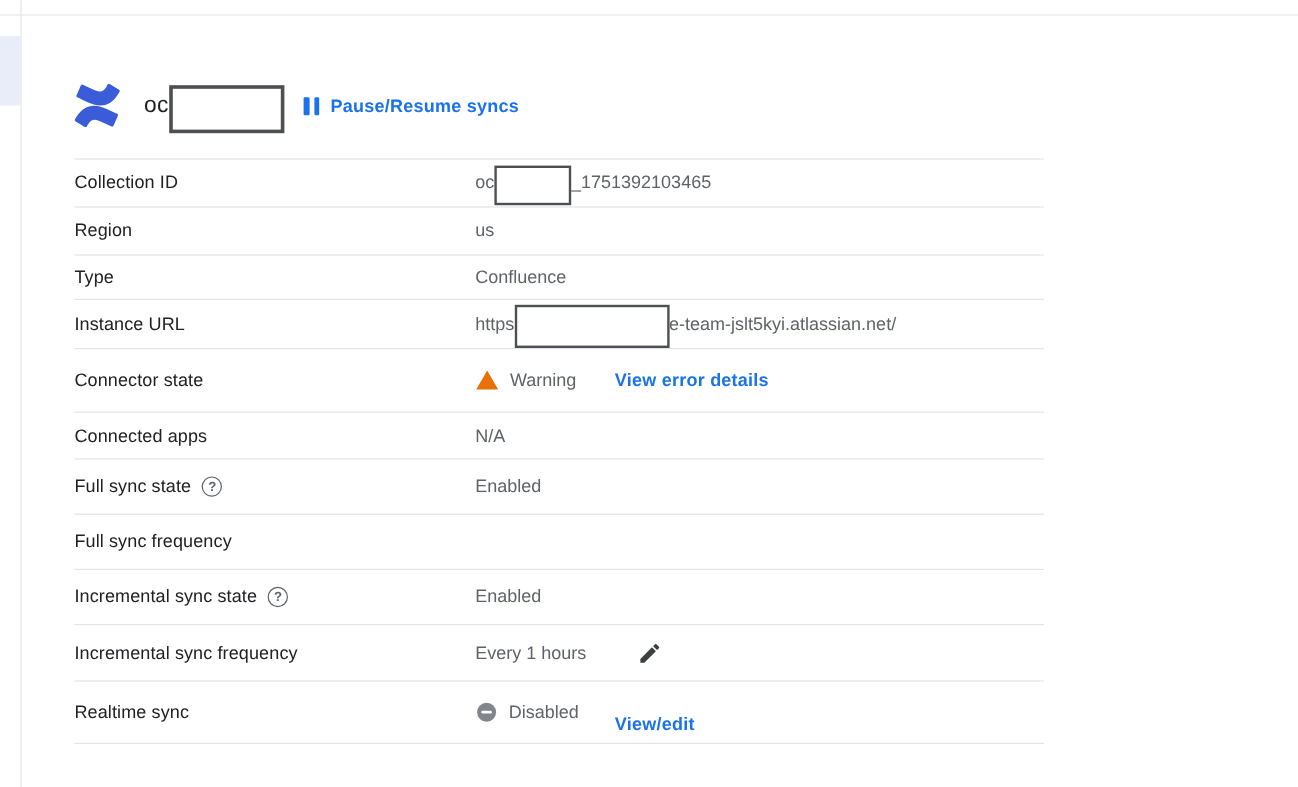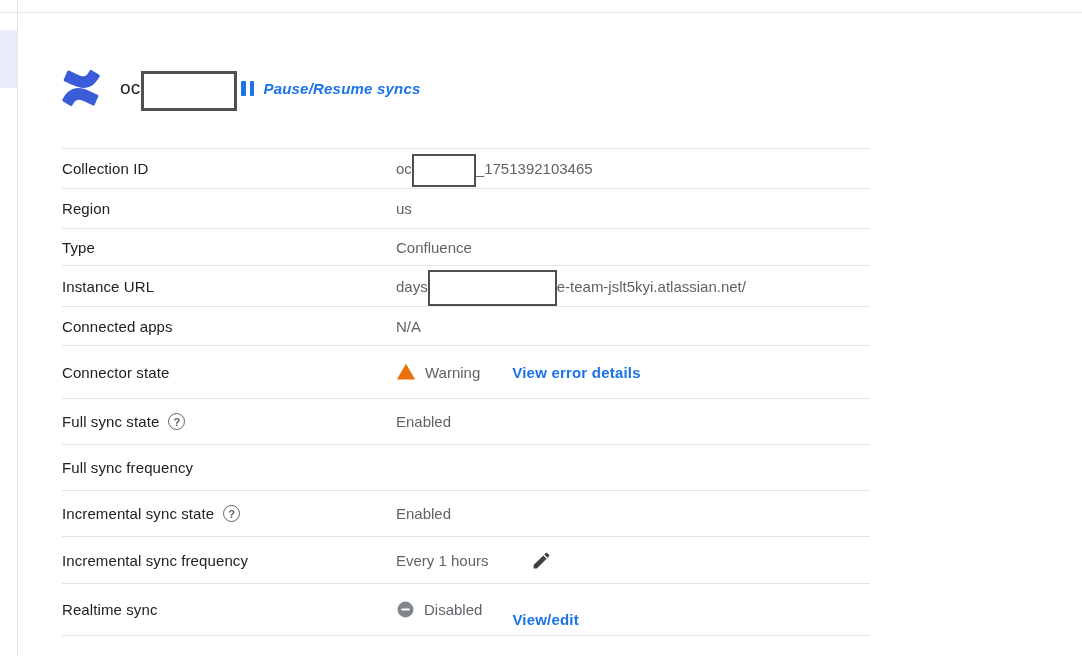--- a/index.html
+++ b/index.html
@@ -8,27 +8,27 @@
   .hline { position:absolute; left:0; top:12px; width:1082px; height:1px; background:#e7e8ea; }
   .vline { position:absolute; left:17px; top:0; width:1px; height:656px; background:#e4e5e7; }
   .nav-highlight { position:absolute; left:0; top:30px; width:17px; height:58px; background:#e9edf9; }
 
   
   .header { position:absolute; left:62px; top:68px; display:flex; align-items:center; }
   .logo { width:38px; height:36px; flex:0 0 auto; }
   .title { margin-left:20px; font-size:19px; color:#202124; letter-spacing:.2px; }
   .redact { background:#ffffff; border:3px solid #4d4f52; }
   .redact-title { width:96px; height:40px; margin-left:1px; position:relative; top:3px; }
-  .pause-btn { display:flex; align-items:center; margin-left:4px; cursor:pointer;font-style:italic; }
+  .pause-btn { display:flex; align-items:center; margin-left:16px; cursor:pointer; }
   .pause-glyph { display:flex; gap:4px; margin-right:9px; }
   .pause-glyph i { display:block; width:4.5px; height:15px; background:#1a73e8; border-radius:1px; }
   .pause-label { color:#1a73e8; font-size:15px; font-weight:bold; letter-spacing:.2px; }
 
   
-  .kvtable { position:absolute; left:62px; top:148px; width:808px; border-top:1px solid #e2e4e7; }
+  .kvtable { position:absolute; left:62px; top:132px; width:808px; border-top:1px solid #e2e4e7; }
   .row { display:flex; align-items:center; border-bottom:1px solid #e2e4e7; }
   .r0{height:40px}.r1{height:37px}.r2{height:40px}.r3{height:41px}.r4{height:39px}
   .r5{height:53px}.r6{height:46px}.r7{height:46px}.r8{height:46px}.r9{height:47px}.r10{height:52px}
   .label-cell { width:334px; flex:0 0 auto; display:flex; align-items:center;
                 font-size:15px; color:#202124; letter-spacing:.1px; }
   .value-cell { display:flex; align-items:center; font-size:15px; color:#5f6368; }
   .help { width:17px; height:17px; border:1.5px solid #5f6368; border-radius:50%;
           margin-left:9px; display:flex; align-items:center; justify-content:center;
           font-size:11px; color:#5f6368; font-weight:bold; cursor:pointer; }
   .redact-val-sm { width:64px; height:33px; border-width:2.5px; position:relative; top:2px; }
@@ -83,42 +83,42 @@
   </div>
 
   <div class="row r1">
     <span class="label-cell">Type</span>
     <span class="value-cell">Confluence</span>
   </div>
 
   <div class="row r3">
     <span class="label-cell">Instance URL</span>
     <span class="value-cell">
-      <span>days</span>
+      <span>https</span>
       <span class="redact redact-val-lg"></span>
       <span>e-team-jslt5kyi.atlassian.net/</span>
     </span>
-  </div>
-
-  <div class="row r4">
-    <span class="label-cell">Connected apps</span>
-    <span class="value-cell">N/A</span>
   </div>
 
   <div class="row r5">
     <span class="label-cell">Connector state</span>
     <span class="value-cell">
       <span class="status-icon">
         <svg viewBox="0 0 24 24" width="20" height="20">
             <path fill="#e8710a" d="M12 2 1 21h22L12 2zm1 14h-2v2h2v-2zm0-7h-2v5h2V9z"></path>
           </svg>
       </span>
       <span>Warning</span>
       <span class="link gap-link-err">View error details</span>
     </span>
+  </div>
+
+  <div class="row r4">
+    <span class="label-cell">Connected apps</span>
+    <span class="value-cell">N/A</span>
   </div>
 
   <div class="row r6">
     <span class="label-cell">
       <span>Full sync state</span>
       <span class="help">?</span>
     </span>
     <span class="value-cell">Enabled</span>
   </div>
 

